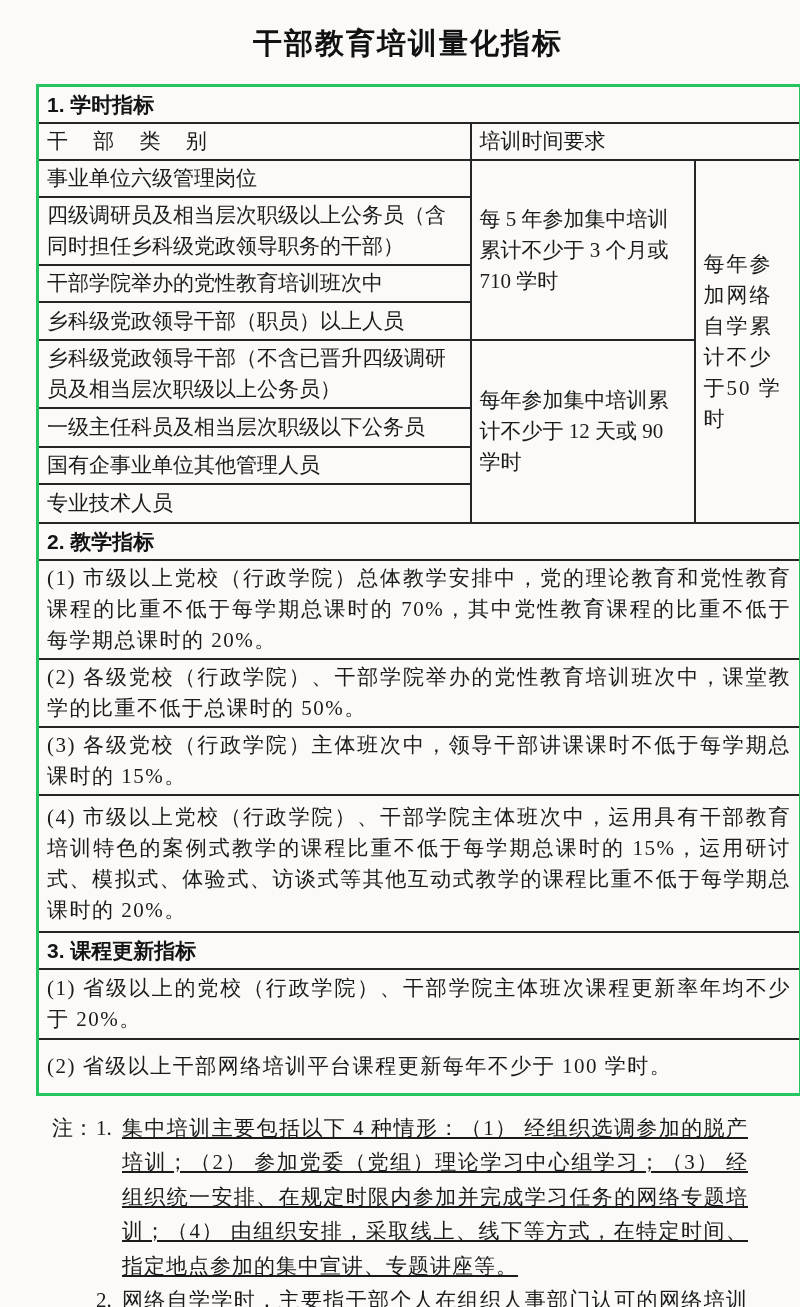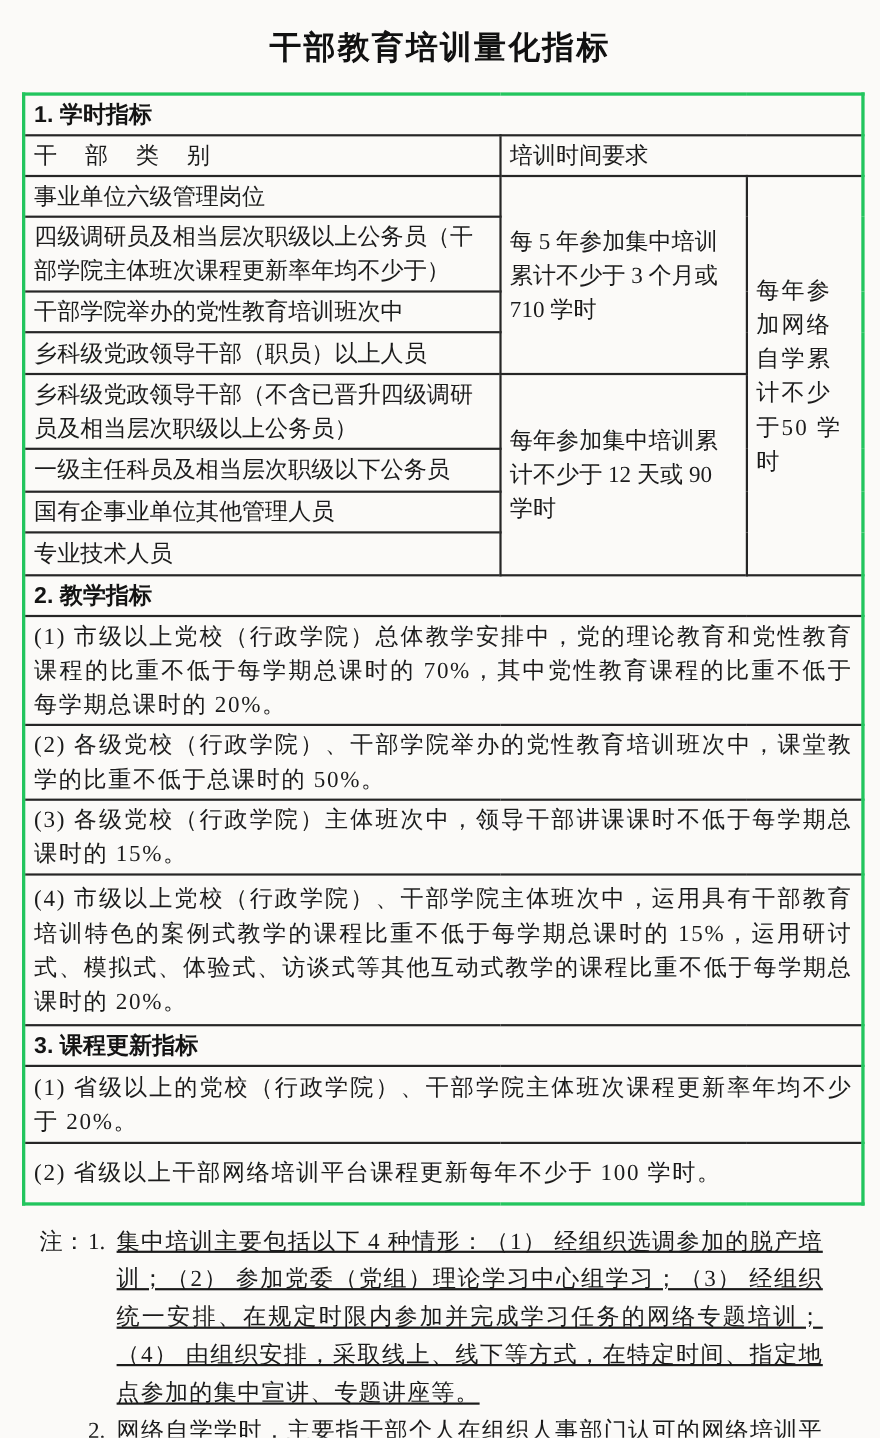--- a/index.html
+++ b/index.html
@@ -3,21 +3,21 @@
 <meta charset="utf-8">
 <style>
   * { box-sizing: border-box; }
   html, body {
     margin: 0; padding: 0;
     width: 800px; height: 1307px;
     background: #fbfaf8;
     color: #1b1b1b;
     font-family: "Liberation Serif", "DejaVu Serif", serif;
   }
-  .page { width: 800px; height: 1307px; overflow: hidden; position: relative; }
+  .page { width: 800px; height: 1307px; overflow: hidden; position: relative; padding-left: 16px; }
 
   .doc-title {
     margin: 0;
     padding-top: 24px;
     height: 84px;
     text-align: center;
     font-family: "Liberation Sans", "DejaVu Sans", sans-serif;
     font-size: 29px;
     font-weight: bold;
     letter-spacing: 2px;
@@ -88,21 +88,21 @@
     <tr style="height:30px">
       <td class="col-header cat">干 部 类 别</td>
       <td class="col-header" colspan="2">培训时间要求</td>
     </tr>
     <tr style="height:31px">
       <td class="category">事业单位六级管理岗位</td>
       <td class="requirement" rowspan="4">每 5 年参加集中培训累计不少于 3 个月或 710 学时</td>
       <td class="online-req" rowspan="8">每年参加网络自学累计不少于50 学时</td>
     </tr>
     <tr style="height:67px">
-      <td class="category">四级调研员及相当层次职级以上公务员（干部学院主体班次课程更新率年均不少于）</td>
+      <td class="category">四级调研员及相当层次职级以上公务员（含同时担任乡科级党政领导职务的干部）</td>
     </tr>
     <tr style="height:35px">
       <td class="category">干部学院举办的党性教育培训班次中</td>
     </tr>
     <tr style="height:38px">
       <td class="category">乡科级党政领导干部（职员）以上人员</td>
     </tr>
     <tr style="height:60px">
       <td class="category">乡科级党政领导干部（不含已晋升四级调研员及相当层次职级以上公务员）</td>
       <td class="requirement" rowspan="4">每年参加集中培训累计不少于 12 天或 90 学时</td>

